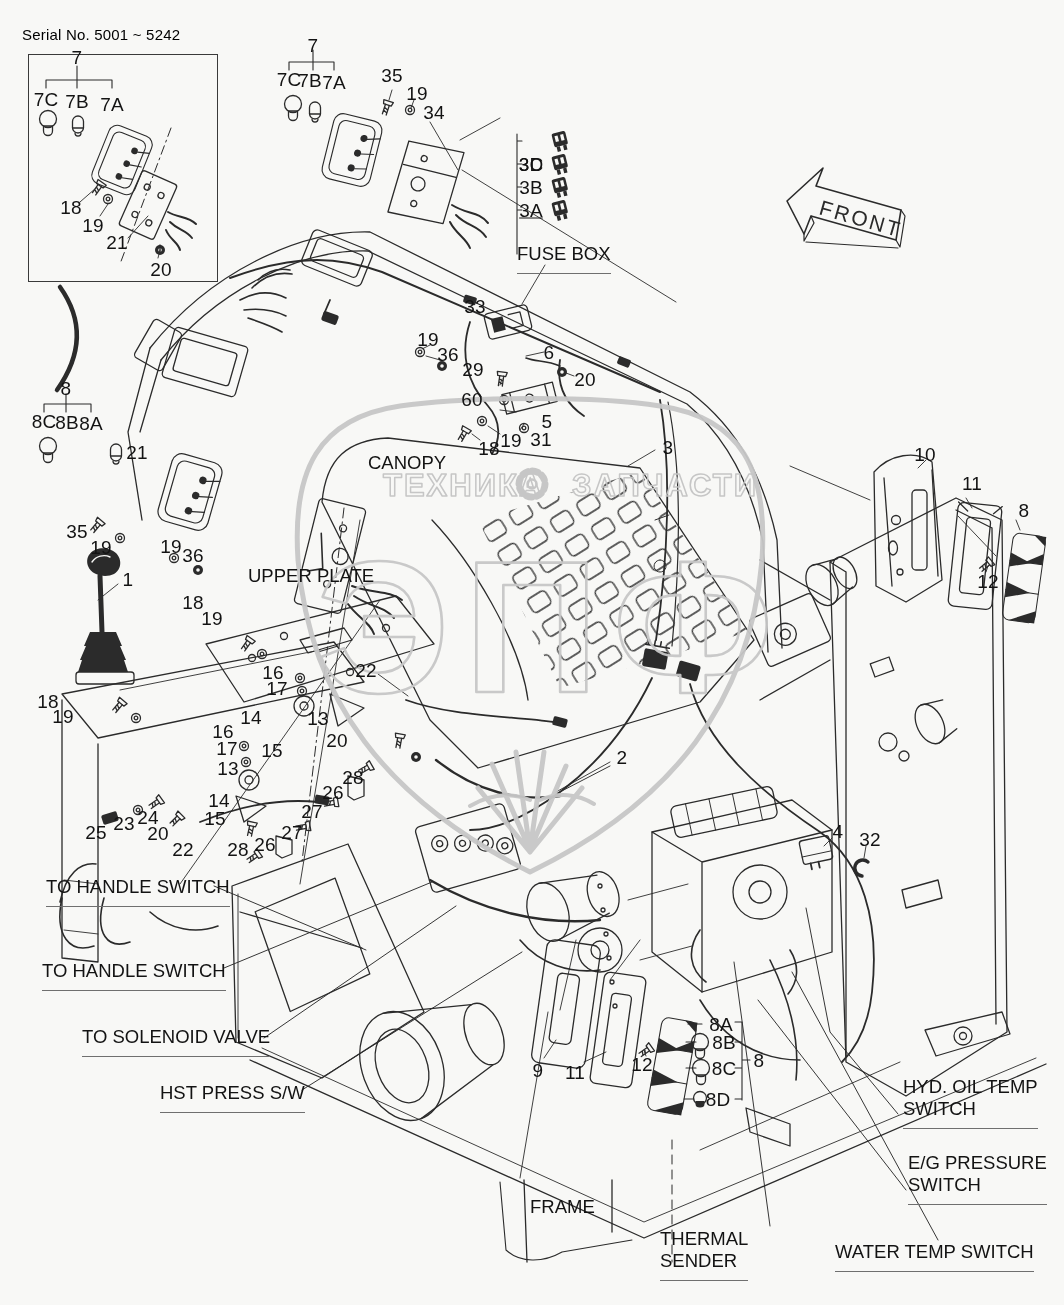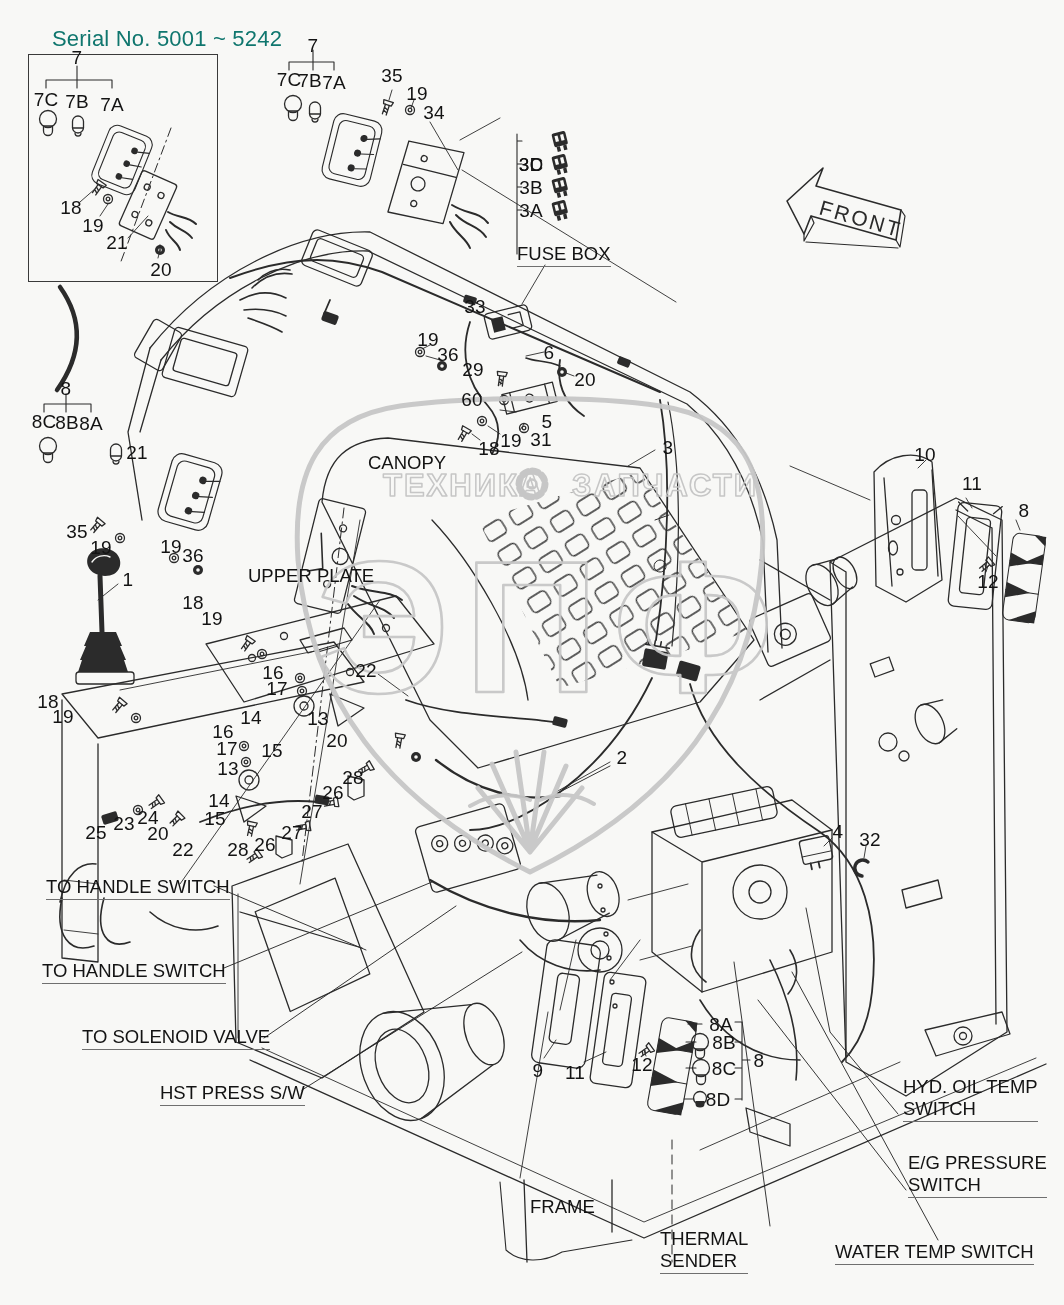--- a/index.html
+++ b/index.html
@@ -22,25 +22,25 @@
     white-space:nowrap;
     letter-spacing:0.2px;
   }
   .dlabel{
     position:absolute;
     font-size:18.5px;
     line-height:1.18;
     color:#131313;
     white-space:nowrap;
   }
-  .dlabel.u{border-bottom:1.6px solid #6f6f6f;padding-bottom:1px;}
+  .dlabel.u{border-bottom:1.6px solid #6f6f6f;padding-bottom:8px;}
   .dlabel.c{text-align:left;}
   #inset-title{
-    position:absolute;left:52px;top:26px;
-    font-size:22px;color:#0f766e;letter-spacing:0.2px;
+    position:absolute;left:22px;top:26px;
+    font-size:15px;color:#000000;letter-spacing:0.2px;
   }
   #inset-box{
     position:absolute;left:28px;top:54px;width:188px;height:226px;
     border:1.7px solid #3a3a3a;background:transparent;
   }
 </style>
 </head>
 <body>
 
 <div id="stage">
@@ -542,21 +542,21 @@
       <div class="callout" style="left: 313px; top: 45px;">7</div>
       <div class="callout" style="left: 289px; top: 79px;">7C</div>
       <div class="callout" style="left: 310px; top: 80px;">7B</div>
       <div class="callout" style="left: 334px; top: 82px;">7A</div>
       <div class="callout" style="left: 392px; top: 75px;">35</div>
       <div class="callout" style="left: 417px; top: 93px;">19</div>
       <div class="callout" style="left: 434px; top: 112px;">34</div>
       <div class="callout" style="left: 531px; top: 141px; margin-top: 23px;">3D</div>
       <div class="callout" style="left: 531px; top: 164px;">3C</div>
       <div class="callout" style="left: 531px; top: 187px;">3B</div>
-      <div class="callout" style="left: 531px; top: 210px;">3A</div>
+      <div class="callout" style="left: 531px; top: 210px; text-decoration: underline;">3A</div>
       <div class="callout" style="left: 475px; top: 306px;">33</div>
       <div class="callout" style="left: 428px; top: 339px;">19</div>
       <div class="callout" style="left: 448px; top: 354px;">36</div>
       <div class="callout" style="left: 473px; top: 369px;">29</div>
       <div class="callout" style="left: 585px; top: 379px;">20</div>
       <div class="callout" style="left: 472px; top: 399px;">60</div>
       <div class="callout" style="left: 549px; top: 352px;">6</div>
       <div class="callout" style="left: 547px; top: 421px;">5</div>
       <div class="callout" style="left: 489px; top: 448px;">18</div>
       <div class="callout" style="left: 511px; top: 440px;">19</div>

